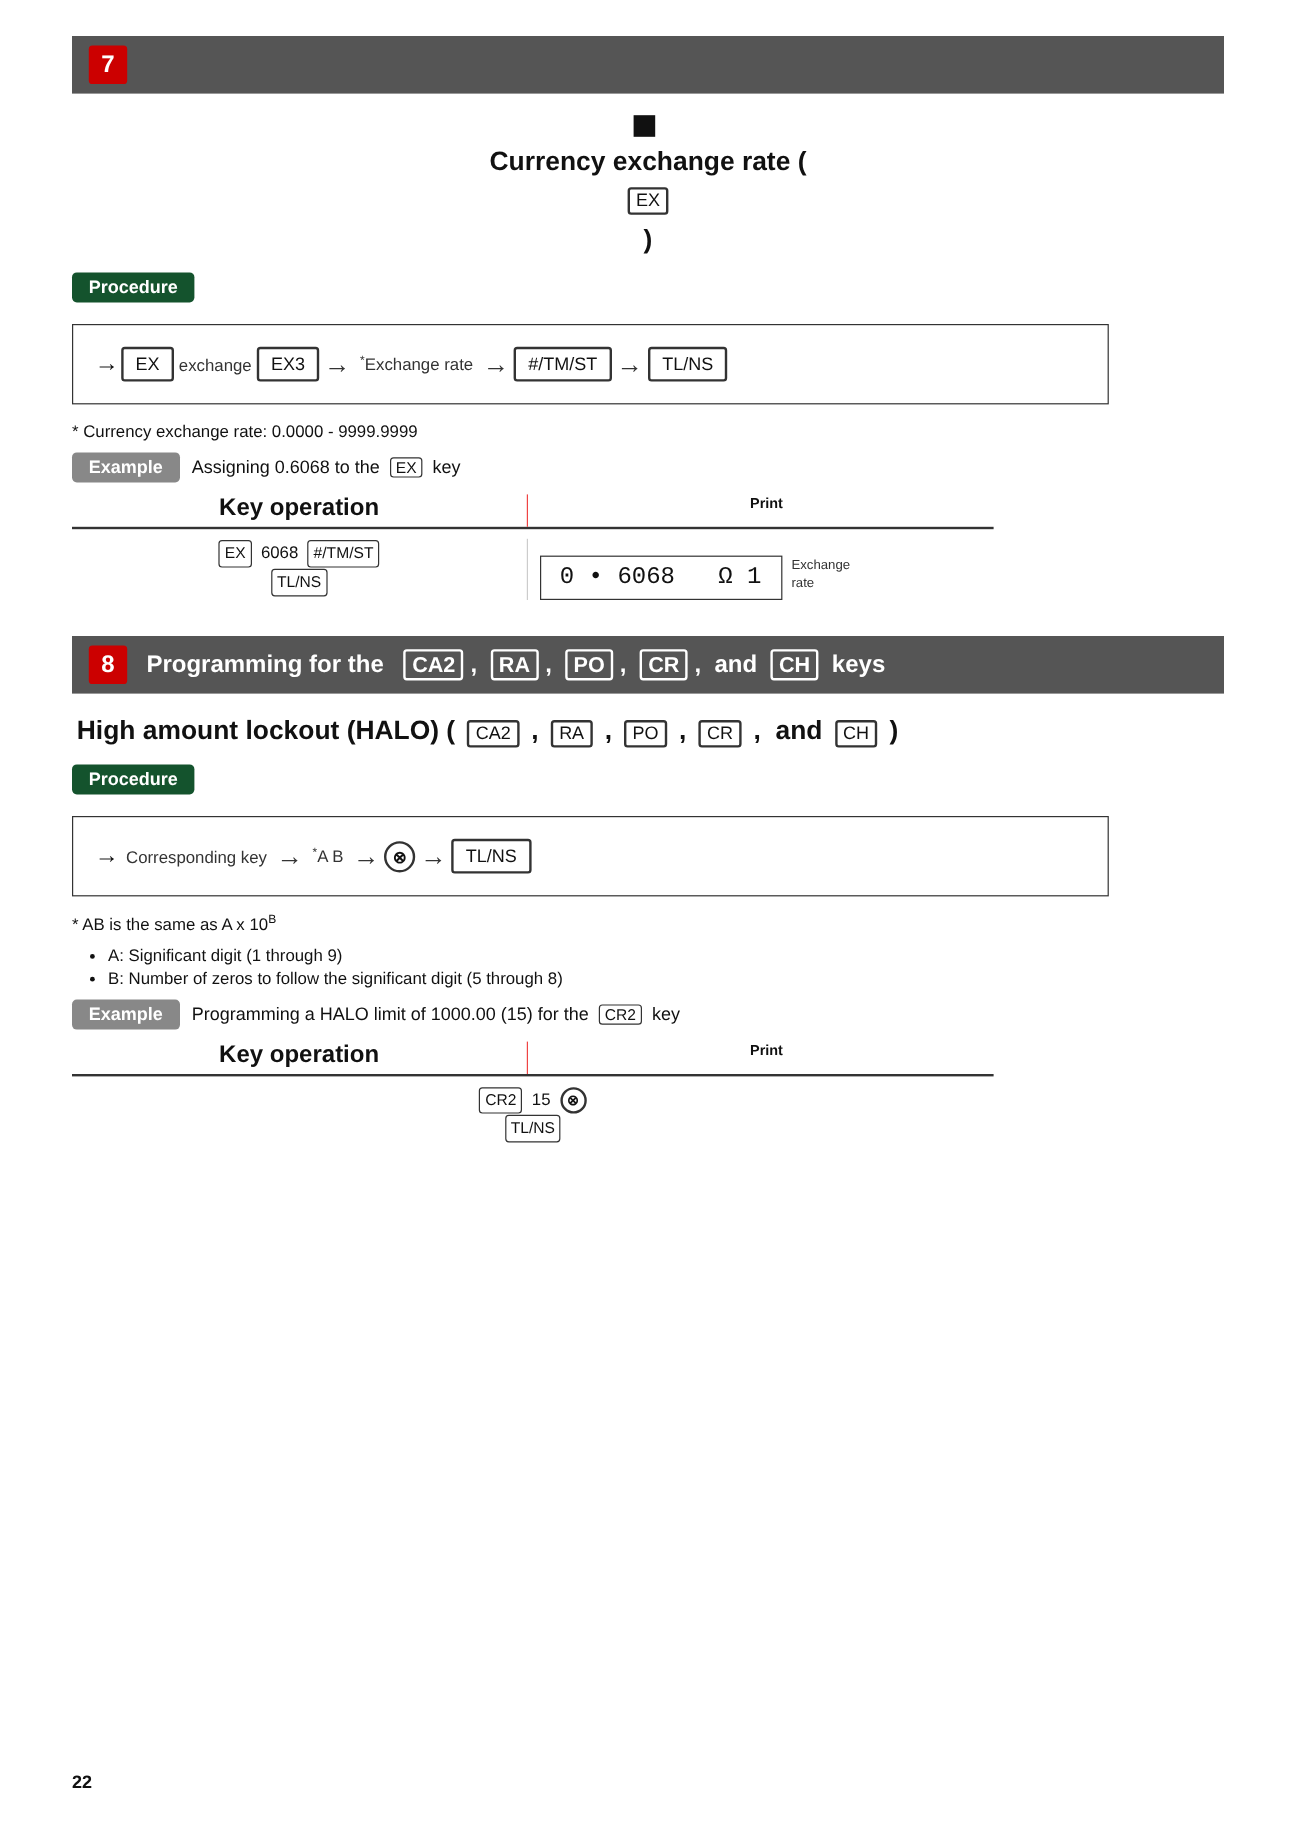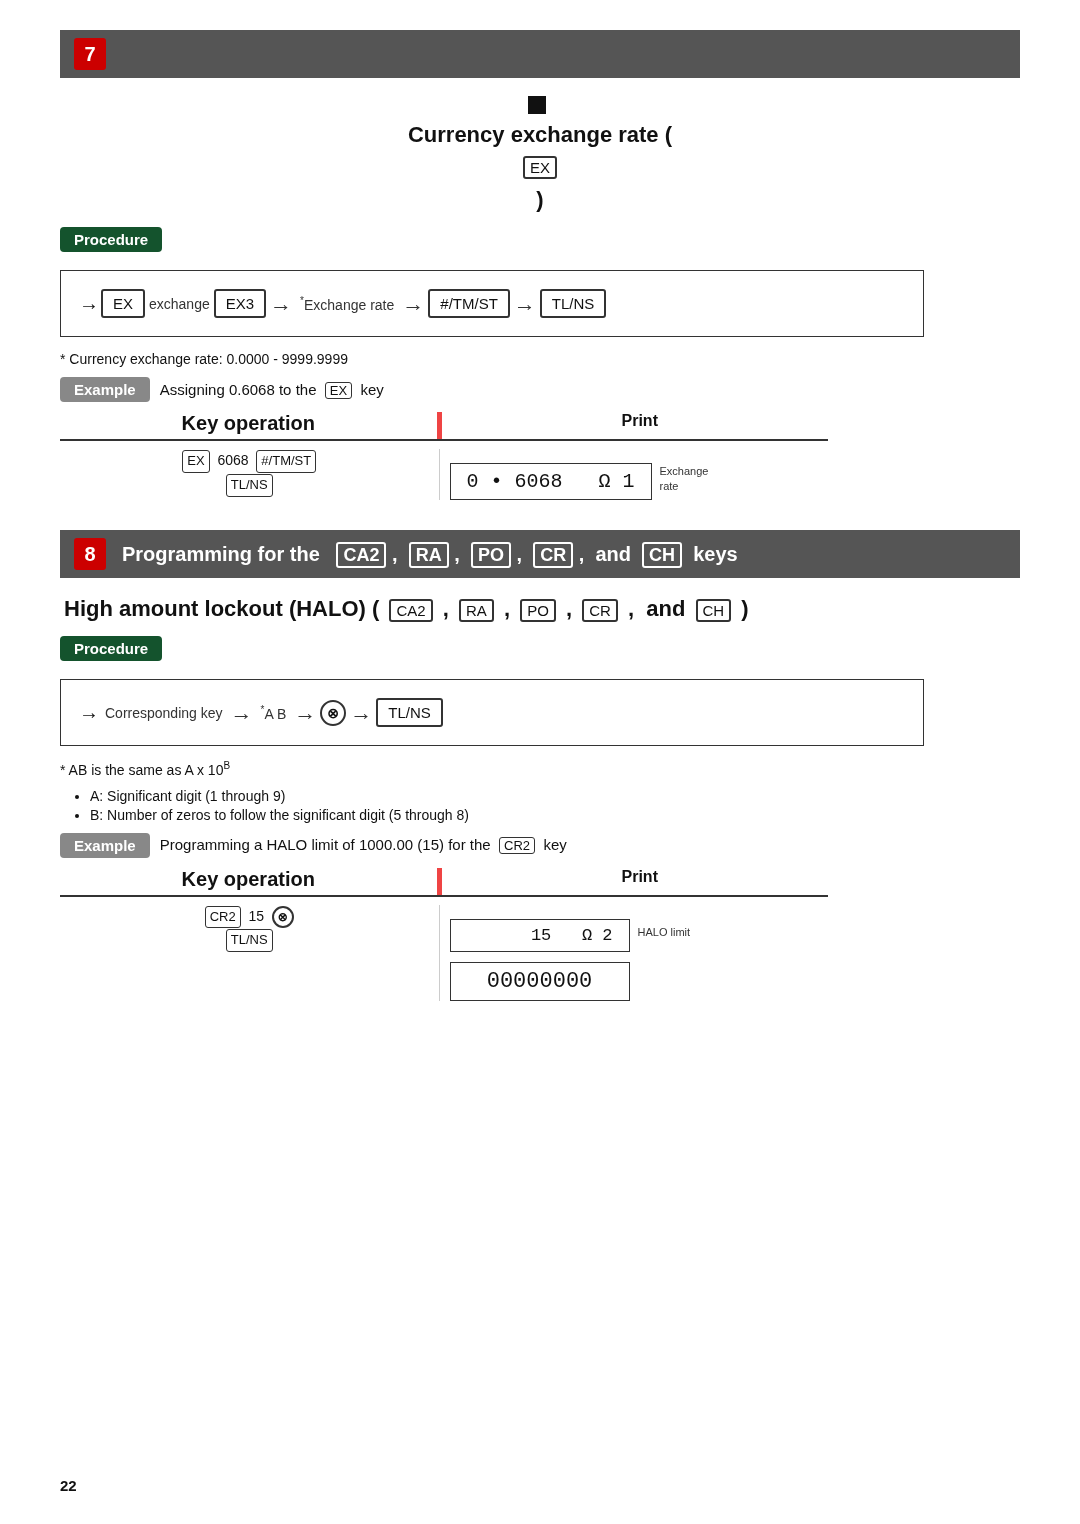--- a/index.html
+++ b/index.html
@@ -229,24 +229,24 @@
     .th-op {
       flex: 1;
       font-weight: bold;
       font-size: 20px;
       padding-bottom: 4px;
       text-align: center;
     }
     .th-print {
       flex: 1;
       font-weight: bold;
-      font-size: 16px;
+      font-size: 12px;
       padding-bottom: 4px;
       text-align: center;
-      border-left: 5px solid #ef4444;
+      border-left: 1px solid #ef4444;
       padding-left: 10px;
     }
     .table-body-row {
       display: flex;
       width: 80%;
       align-items: flex-start;
       padding-top: 8px;
     }
     .td-op {
       flex: 1;
@@ -410,27 +410,16 @@
     <div class="td-op">
       <div>
         <span class="key-box-sm">CR2</span>
         &nbsp;15&nbsp;
         <span class="circle-x" style="width:22px;height:22px;font-size:12px;">⊗</span>
       </div>
       <div>
         <span class="key-box-sm">TL/NS</span>
       </div>
     </div>
-    <div class="td-print">
-      <div>
-        <div class="print-label-line">
-          <span class="print-box" style="font-size:17px;min-width:180px;">15 &nbsp; Ω 2</span>
-          <span class="print-label-side">HALO limit</span>
-        </div>
-        <div style="margin-top:4px;">
-          <span class="print-box-2" style="font-size:22px;min-width:180px;display:inline-block;text-align:center;">00000000</span>
-        </div>
-      </div>
-    </div>
   </div>
 </div>
 
 <div class="page-number">22</div>
 
 </body></html>

